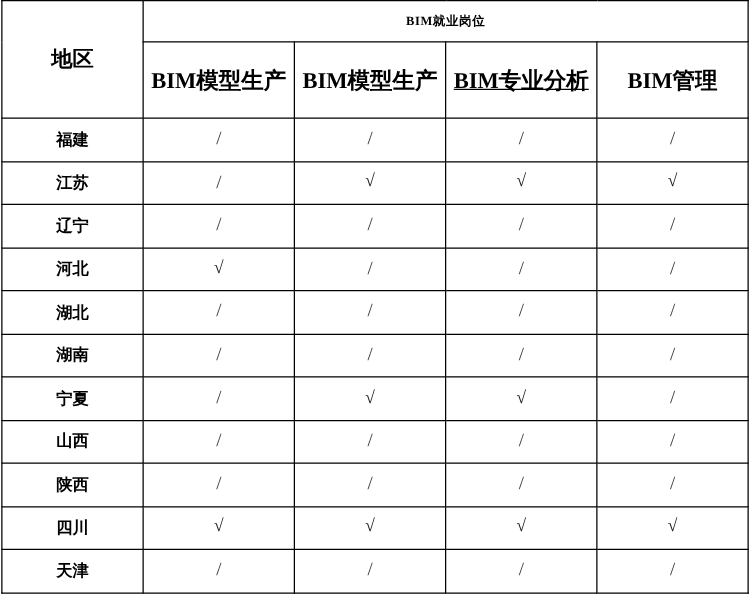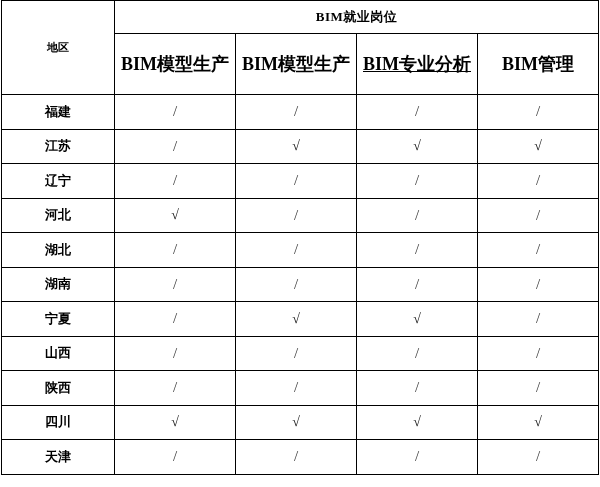--- a/index.html
+++ b/index.html
@@ -29,25 +29,25 @@
   table.bim-table td,
   table.bim-table th {
     border: 1px solid #000000;
     text-align: center;
     vertical-align: middle;
     font-weight: bold;
     padding: 0;
   }
   .hdr-group {
     height: 32px;
-    font-size: 13px;
+    font-size: 10px;
     letter-spacing: 0.5px;
   }
   .hdr-region {
-    font-size: 11px;
+    font-size: 17px;
     width: 112px;
   }
   .hdr-col {
     font-size: 18px;
     height: 60px;
     line-height: 1.25;
     padding: 0 4px;
   }
   .hdr-col.wrapped {
     padding: 0 6px;

